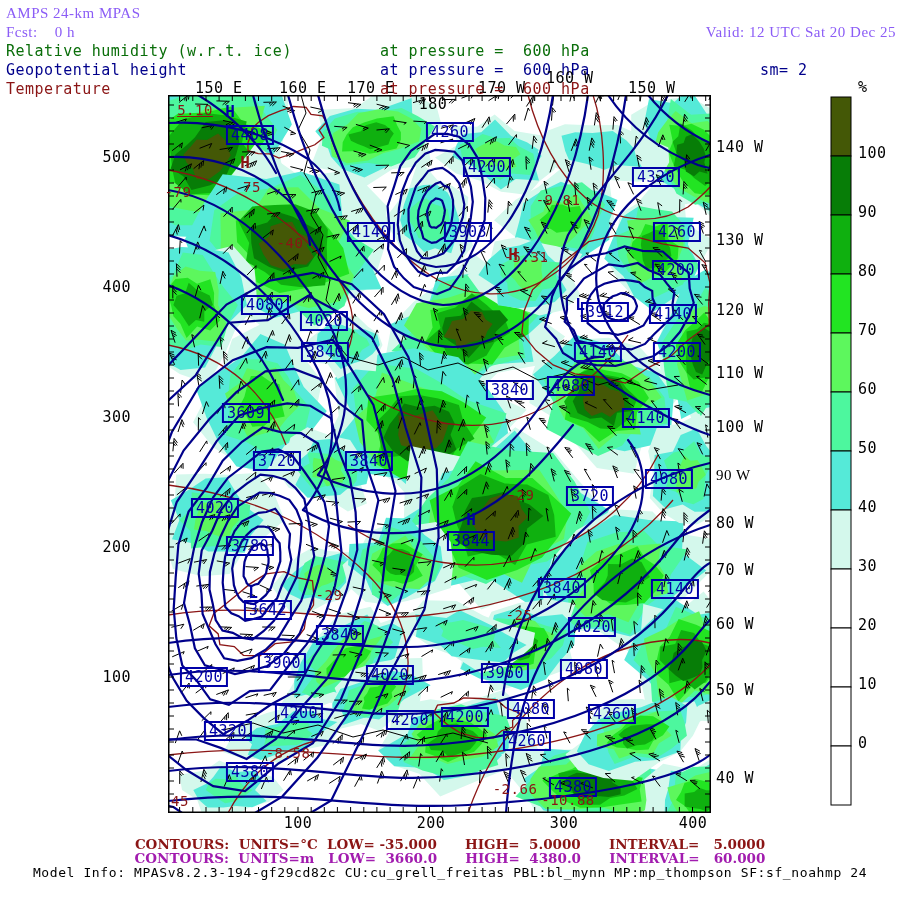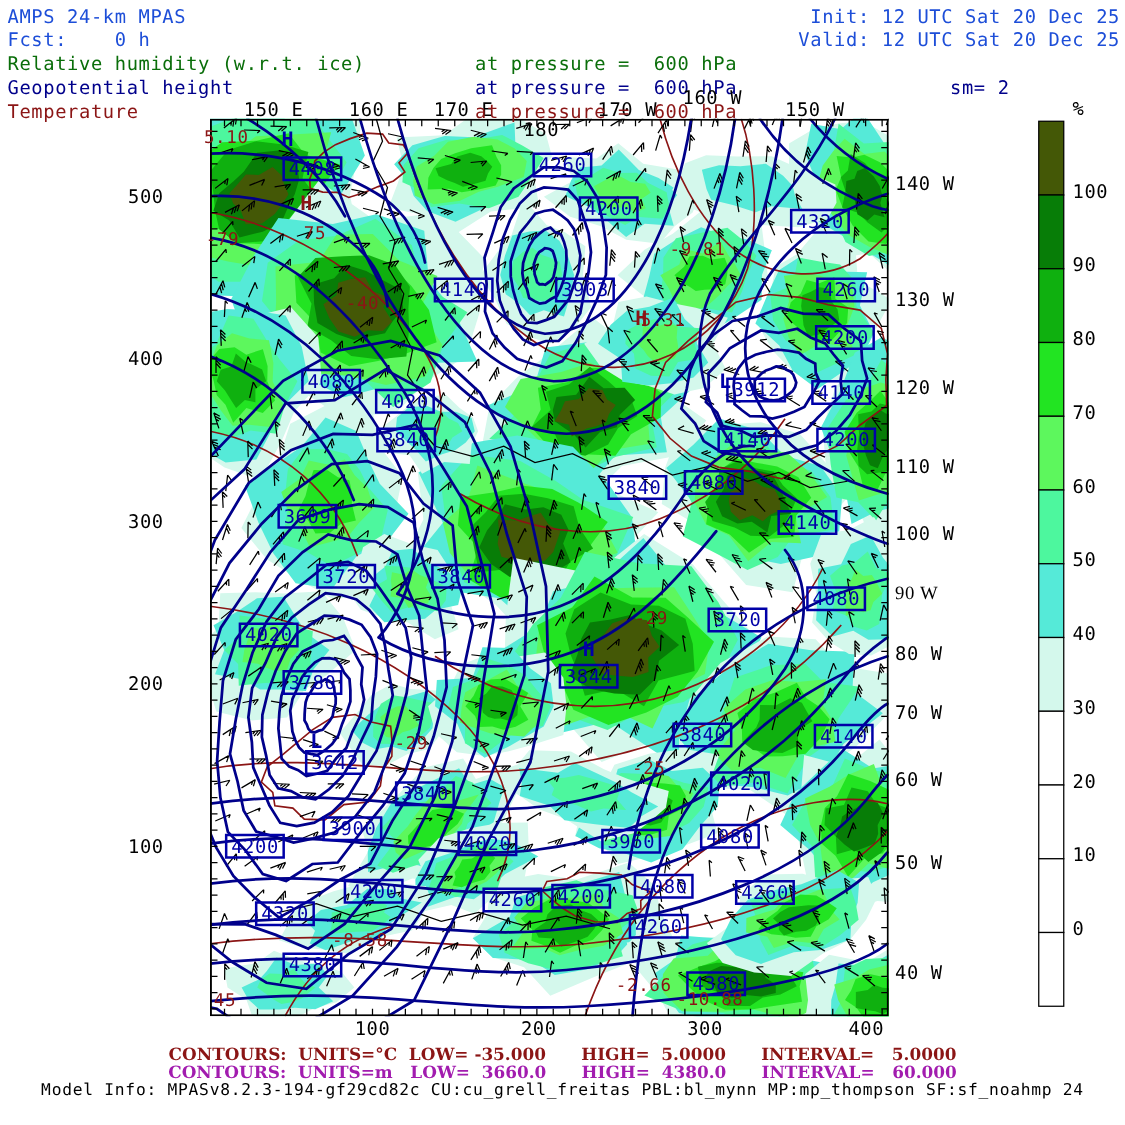--- a/index.html
+++ b/index.html
@@ -1,19 +1,19 @@
 <!DOCTYPE html>
 <html><head>
 <meta charset="utf-8">
 <style>
   html,body{margin:0;padding:0;background:#fff;}
   #page{position:relative;width:900px;height:900px;background:#ffffff;overflow:hidden;
         font-family:"DejaVu Sans Mono",monospace;}
   .t{position:absolute;white-space:pre;font-size:15px;line-height:15px;letter-spacing:.5px;}
-  .hdr-black{color:#1d4ed8;}
+  .hdr-black{color:#8b5cf6;font-family:Liberation Serif, serif;}
   .hdr-green{color:#0a6e0a;}
   .hdr-blue{color:#00008b;}
   .hdr-red{color:#8b1515;}
   .axlab{position:absolute;color:#000;font-size:15px;line-height:15px;white-space:pre;letter-spacing:.5px;}
   #map-wrap{position:absolute;left:168px;top:95px;width:543px;height:718px;}
   #map-svg{position:absolute;left:0;top:0;}
   #map-labels{position:absolute;left:0;top:0;width:543px;height:718px;pointer-events:none;}
   .hgt-box{position:absolute;transform:translate(-50%,-50%);border:2px solid #0000a8;color:#0000a8;
            font-size:15px;line-height:16px;padding:0 3px;letter-spacing:.5px;background:transparent;}
   .tmp-lab{position:absolute;transform:translate(-50%,-50%);color:#8b1515;font-size:14px;line-height:14px;
@@ -23,21 +23,20 @@
   .ftr-serif{font-family:"DejaVu Serif",serif;font-weight:bold;font-size:13.5px;line-height:14px;}
   .ftr-mono{font-family:"DejaVu Sans Mono",monospace;font-size:13px;line-height:13px;letter-spacing:.6px;color:#000;}
   #colorbar-ticks span{position:absolute;color:#000;font-size:15px;letter-spacing:.5px;}
 </style>
 </head>
 <body>
 
 <div id="page">
 
   <div class="t hdr-black" style="left:6px;top:6px">AMPS 24-km MPAS</div>
-  <div class="t hdr-black" style="right:4px;top:6px">Init: 12 UTC Sat 20 Dec 25</div>
   <div class="t hdr-black" style="left:6px;top:25px">Fcst:    0 h</div>
   <div class="t hdr-black" style="right:4px;top:25px">Valid: 12 UTC Sat 20 Dec 25</div>
 
   <div class="t hdr-green" style="left:6px;top:44px">Relative humidity (w.r.t. ice)</div>
   <div class="t hdr-green" style="left:380px;top:44px">at pressure =  600 hPa</div>
   <div class="t hdr-blue" style="left:6px;top:63px">Geopotential height</div>
   <div class="t hdr-blue" style="left:380px;top:63px">at pressure =  600 hPa</div>
   <div class="t hdr-blue" style="left:760px;top:63px">sm= 2</div>
 
   <div id="ax-top"></div>
@@ -356,21 +355,21 @@
         <div class="hgt-box" style="left: 36px; top: 582px;">4200</div>
         <div class="hgt-box" style="left: 363px; top: 614px;">4080</div>
         <div class="hgt-box" style="left: 131px; top: 618px;">4200</div>
         <div class="hgt-box" style="left: 444px; top: 619px;">4260</div>
         <div class="hgt-box" style="left: 297px; top: 622px;">4200</div>
         <div class="hgt-box" style="left: 242px; top: 625px;">4260</div>
         <div class="hgt-box" style="left: 60px; top: 636px;">4320</div>
         <div class="hgt-box" style="left: 359px; top: 646px;">4260</div>
         <div class="hgt-box" style="left: 82px; top: 677px;">4380</div>
         <div class="hgt-box" style="left: 405px; top: 692px;">4380</div>
-        <div class="tmp-lab" style="left: 13px; top: 15px;">5.10</div>
+        <div class="tmp-lab" style="left: 27px; top: 15px; text-decoration: underline;">5.10</div>
         <div class="tmp-lab" style="left: 10px; top: 97px;">-79</div>
         <div class="tmp-lab" style="left: 84px; top: 92px;">75</div>
         <div class="tmp-lab" style="left: 122px; top: 148px;">-40</div>
         <div class="tmp-lab" style="left: 390px; top: 105px;">-9.81</div>
         <div class="tmp-lab" style="left: 358px; top: 162px;">-5.31</div>
         <div class="tmp-lab" style="left: 353px; top: 400px;">-29</div>
         <div class="tmp-lab" style="left: 351px; top: 520px;">-25</div>
         <div class="tmp-lab" style="left: 161px; top: 500px;">-29</div>
         <div class="tmp-lab" style="left: 12px; top: 706px;">45</div>
         <div class="tmp-lab" style="left: 347px; top: 694px;">-2.66</div>

